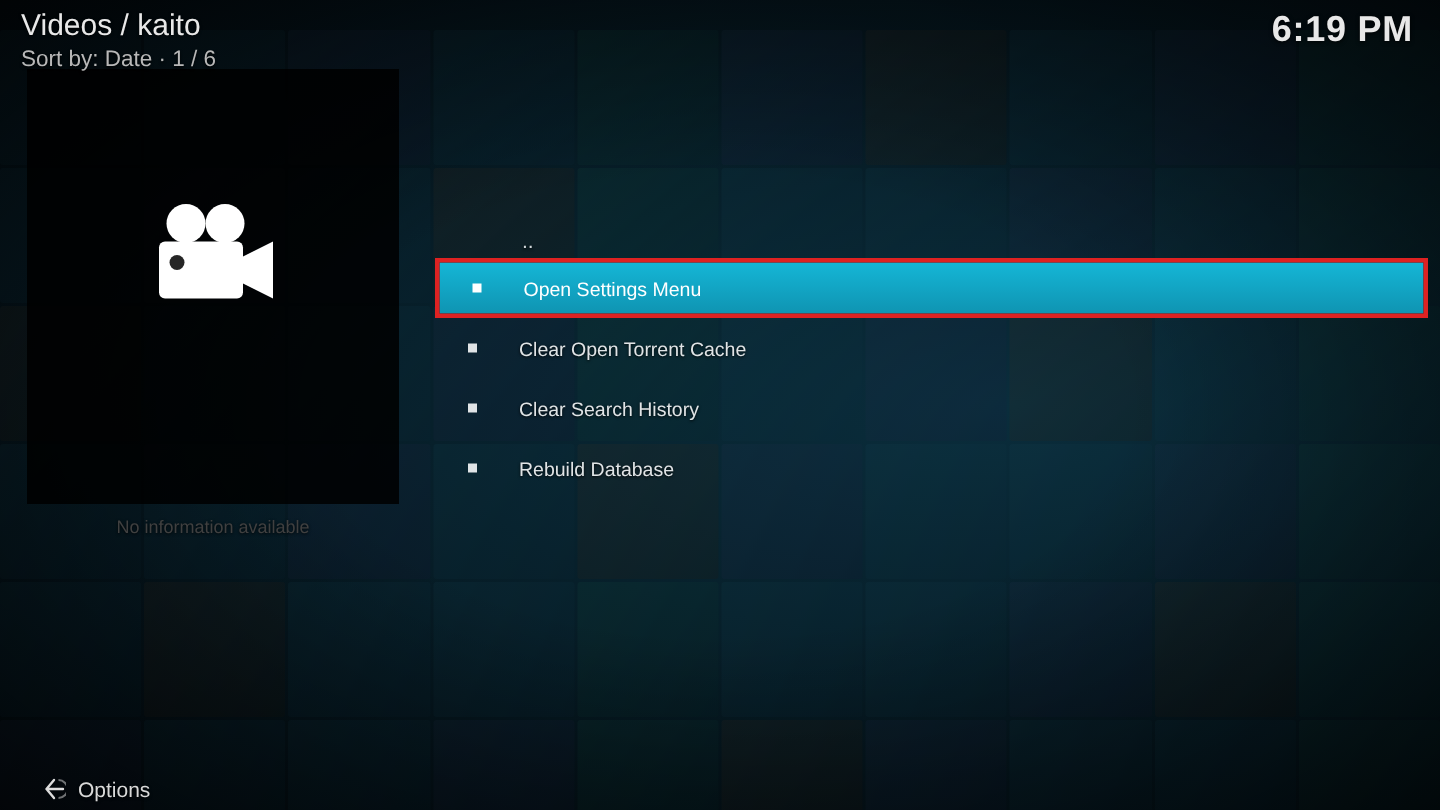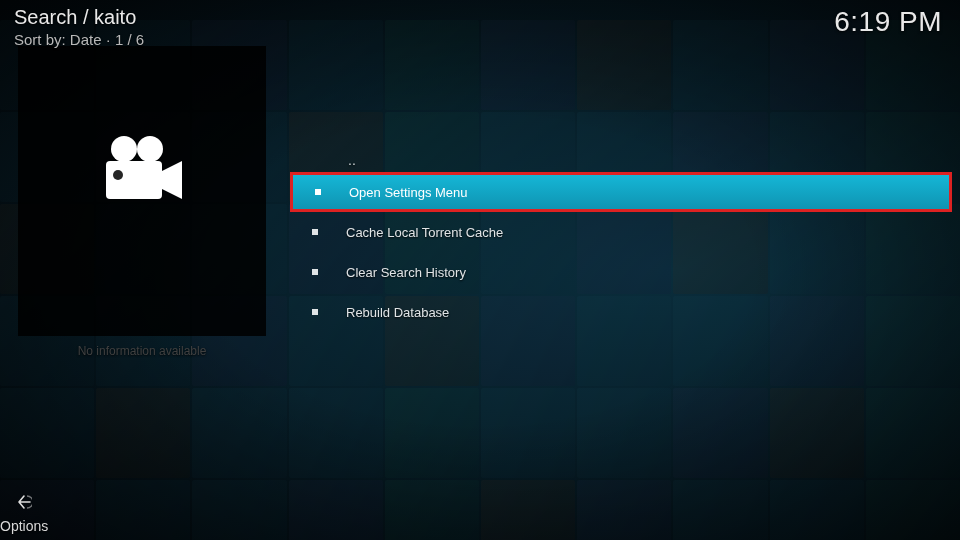--- a/index.html
+++ b/index.html
@@ -39,21 +39,21 @@
 
   .header {
     position: absolute; top: 6px; left: 14px; z-index: 5;
     text-shadow: 0 1px 2px rgba(0,0,0,0.8);
   }
   .header .bc { font-size: 20px; font-weight: 400; }
   .header .sub { font-size: 15px; color: #b8b8b8; margin-top: 2px; }
 
   .clock {
     position: absolute; top: 6px; right: 18px; z-index: 5;
-    font-size: 28px; font-weight: 400; letter-spacing: 0.5px;
+    font-size: 24px; font-weight: 700; letter-spacing: 0.5px;
     text-shadow: 0 1px 3px rgba(0,0,0,0.9);
   }
 
   .sidebar {
     position: absolute;
     top: 46px; left: 18px;
     width: 248px; height: 290px;
     background: rgba(0,0,0,0.85);
     z-index: 4;
     display: flex; flex-direction: column; align-items: center; justify-content: center;
@@ -94,26 +94,25 @@
   .item.selected {
     background: #15a5c4;
     background: linear-gradient(#15b6d6, #0f94b2);
     color: #fff;
     text-shadow: none;
     border: 3px solid #d22;
   }
   .item.selected .bullet { background: #fff; }
 
   .footer {
-    position: absolute; bottom: 6px; left: 0;
+    position: absolute; bottom: 6px; left: 28px;
     display: flex; align-items: center; gap: 8px;
     font-size: 14px; color: #d8d8d8;
     z-index: 5;
     text-shadow: 0 1px 2px rgba(0,0,0,0.8);
-    flex-direction: column;
   }
 </style>
 </head>
 <body>
 
 <div class="bg-thumbs">
   <div></div>
     <div></div>
     <div></div>
     <div></div>
@@ -170,21 +169,21 @@
     <div></div>
     <div></div>
     <div></div>
     <div></div>
     <div></div>
     <div></div>
 </div>
 <div class="vignette"></div>
 
 <div class="header">
-  <div class="bc">Search / kaito</div>
+  <div class="bc">Videos / kaito</div>
   <div class="sub">
     <span>Sort by: Date</span>
     <span> · </span>
     <span>1 / 6</span>
   </div>
 </div>
 
 <div class="clock">6:19 PM</div>
 
 <div class="sidebar">
@@ -200,21 +199,21 @@
 
 <div class="list">
   <div class="dots">..</div>
 
   <div class="item selected">
     <span class="bullet"></span>
     <span>Open Settings Menu</span>
   </div>
   <div class="item">
     <span class="bullet"></span>
-    <span>Cache Local Torrent Cache</span>
+    <span>Clear Open Torrent Cache</span>
   </div>
   <div class="item">
     <span class="bullet"></span>
     <span>Clear Search History</span>
   </div>
   <div class="item">
     <span class="bullet"></span>
     <span>Rebuild Database</span>
   </div>
 </div>

